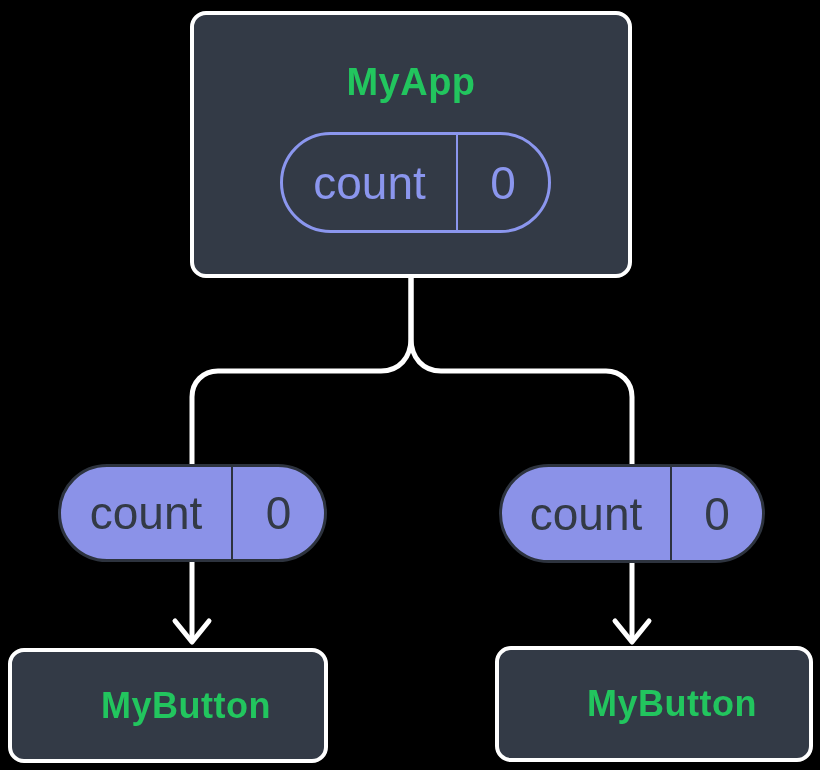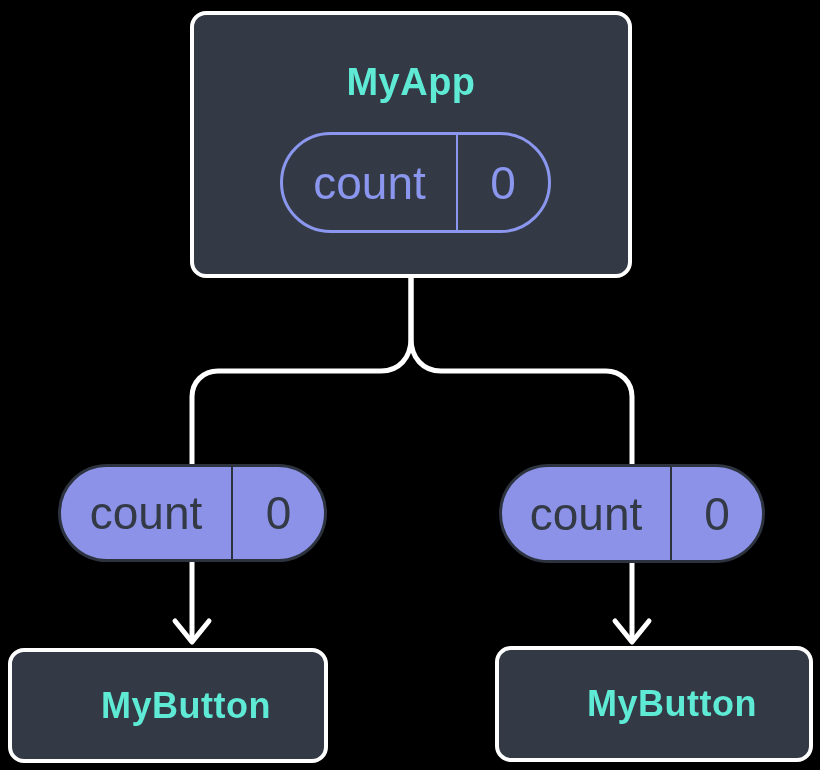--- a/index.html
+++ b/index.html
@@ -43,21 +43,21 @@
     flex-direction: column;
     align-items: center;
   }
   .node-root {
     left: 190px;
     top: 11px;
     width: 442px;
     height: 267px;
   }
   .node-title {
-    color: #5eead4;
+    color: #22c55e;
     font-size: 38px;
     font-weight: 700;
     letter-spacing: 0.5px;
     line-height: 1;
   }
   .node-root .node-title {
     margin-top: 48px;
   }
   .node-leaf {
     justify-content: center;

